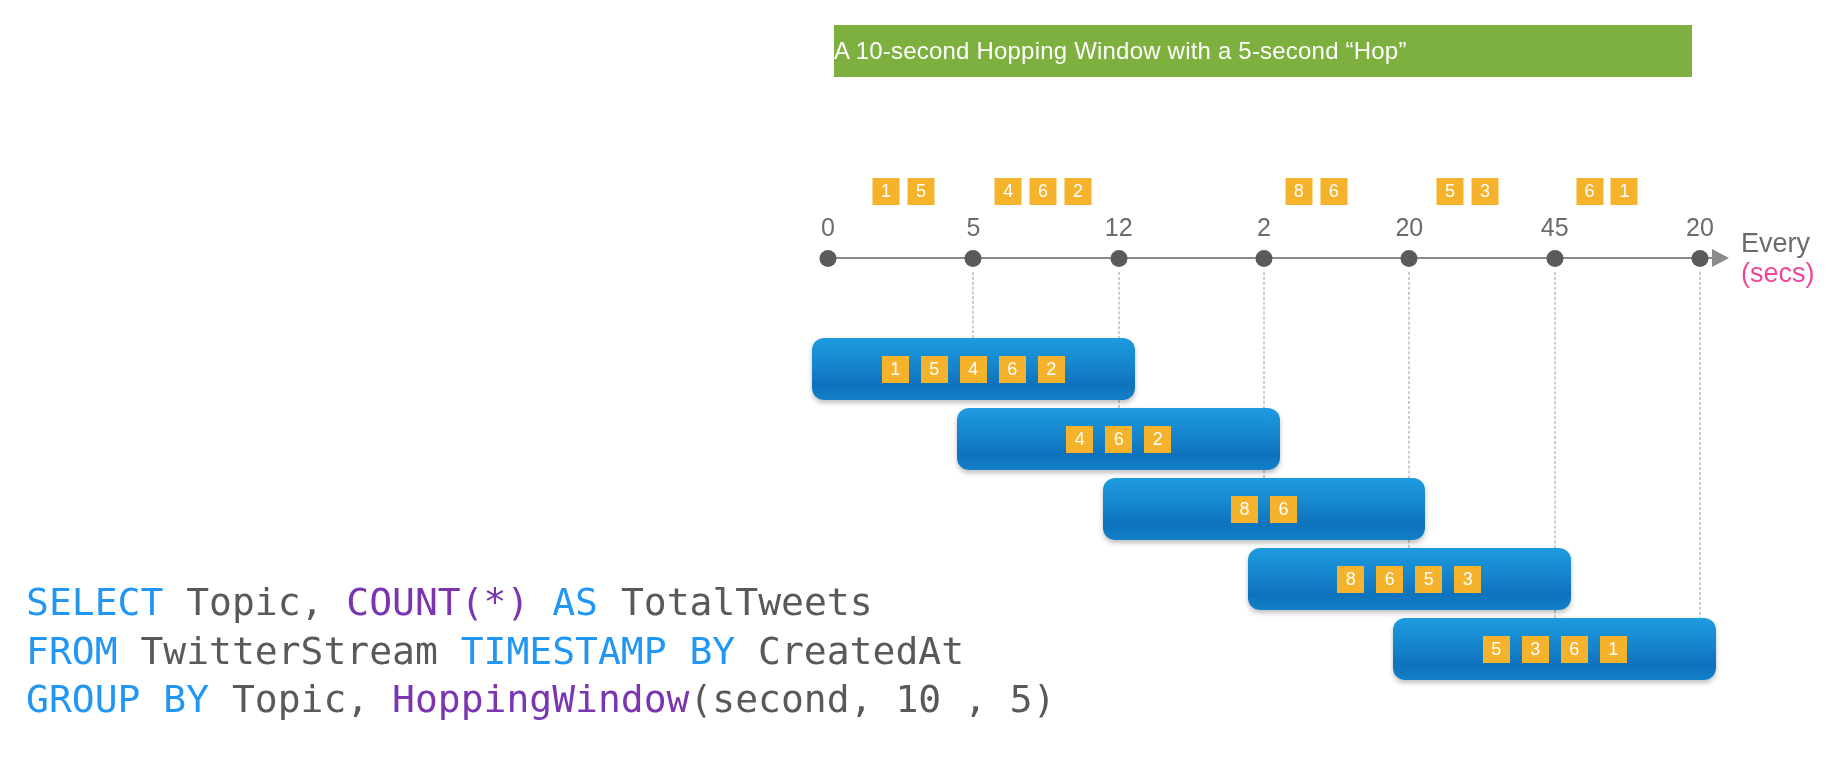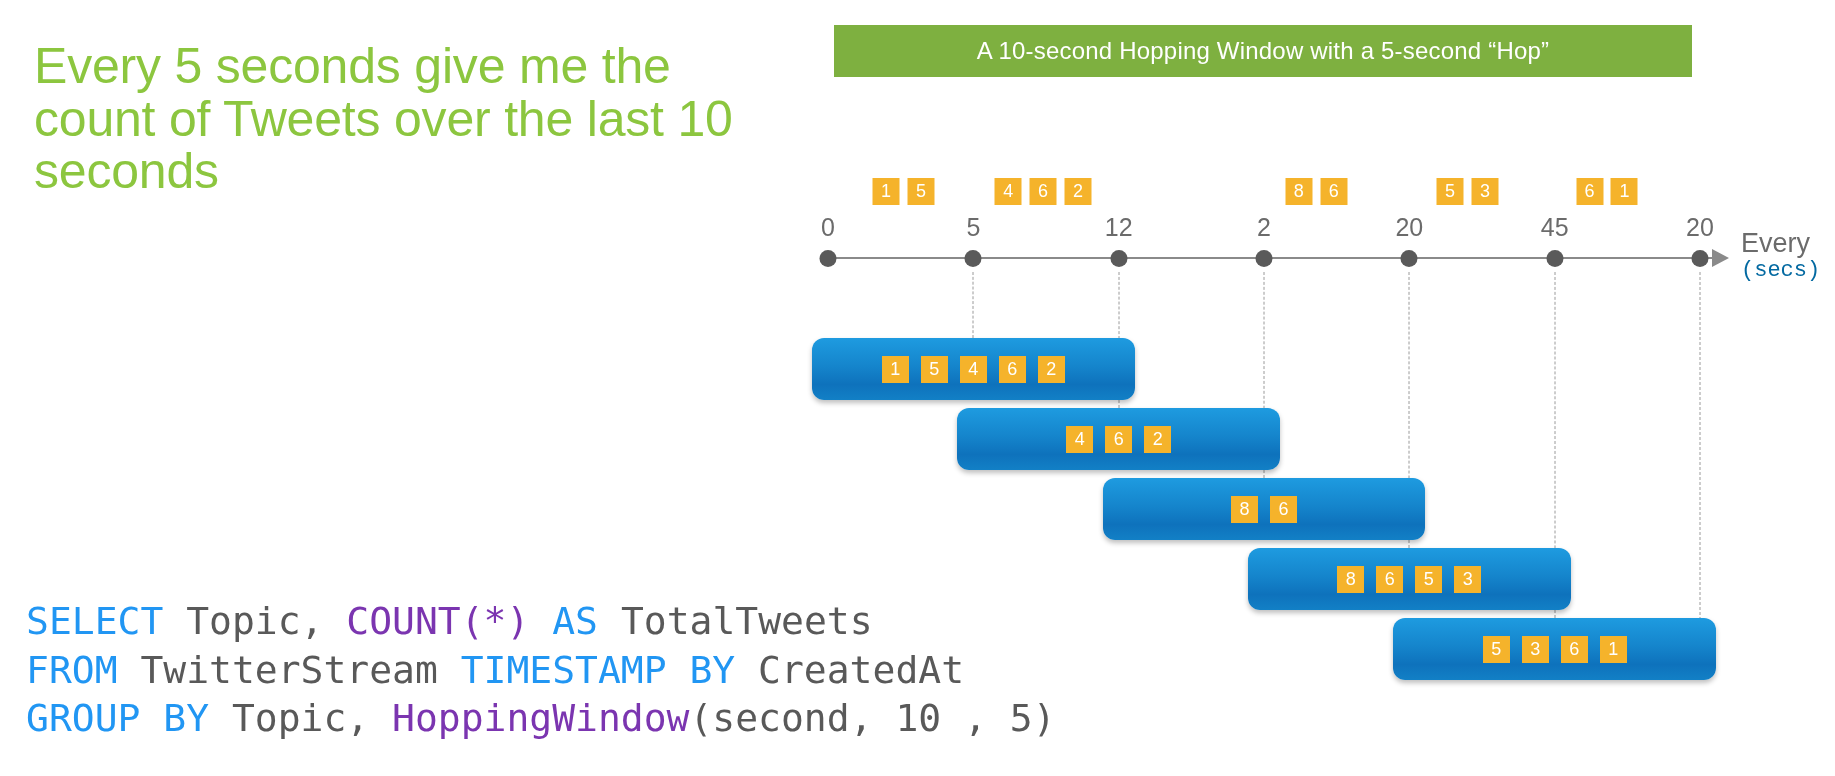--- a/index.html
+++ b/index.html
@@ -34,21 +34,20 @@
   
   #banner {
     position: absolute;
     left: 834px;
     top: 25px;
     width: 858px;
     height: 52px;
     background: #7EB040;
     display: flex;
     align-items: center;
-    justify-content: center;
   }
   #banner-text {
     color: #FFFFFF;
     font-size: 24px;
     font-family: "Liberation Sans", sans-serif;
     letter-spacing: 0.2px;
   }
 
   
   #timeline-area {
@@ -106,23 +105,23 @@
     top: 228px;
     font-size: 27px;
     color: #6b6b6b;
     line-height: 1.15;
     font-family: "Liberation Sans", sans-serif;
   }
   #time-axis-sub {
     position: absolute;
     left: 1741px;
     top: 258px;
-    font-size: 22px;
-    color: #0369a1;
-    font-family: Liberation Mono, monospace;
+    font-size: 27px;
+    color: #ec4899;
+    font-family: Liberation Sans, sans-serif;
   }
 
   
   .event-chip {
     position: absolute;
     width: 27px;
     height: 27px;
     background: #F5B32B;
     color: #ffffff;
     font-size: 18px;
@@ -159,32 +158,30 @@
 
   
   #sql-block {
     position: absolute;
     left: 26px;
     top: 578px;
     font-family: "DejaVu Sans Mono", "Liberation Mono", monospace;
     font-size: 38px;
     line-height: 1.28;
     white-space: pre;
-    margin-top: 19px;
   }
   .kw  { color: #2196F3; }
   .fn  { color: #7B35B0; }
   .pl  { color: #595959; }
 </style>
 </head>
 <body>
 
 <div id="slide">
 
-  <div id="headline">Every 5 seconds give me the count of Tweets over the last 10 seconds</div>
 
   <div id="banner">
     <span id="banner-text">A 10-second Hopping Window with a 5-second “Hop”</span>
   </div>
 
   <div id="timeline-area">
     <div class="axis-line"></div>
     <div class="axis-arrow"></div>
     <div id="guides">
         <div class="guide-line" style="left: 973.333px; top: 272px; height: 66px;"></div>

